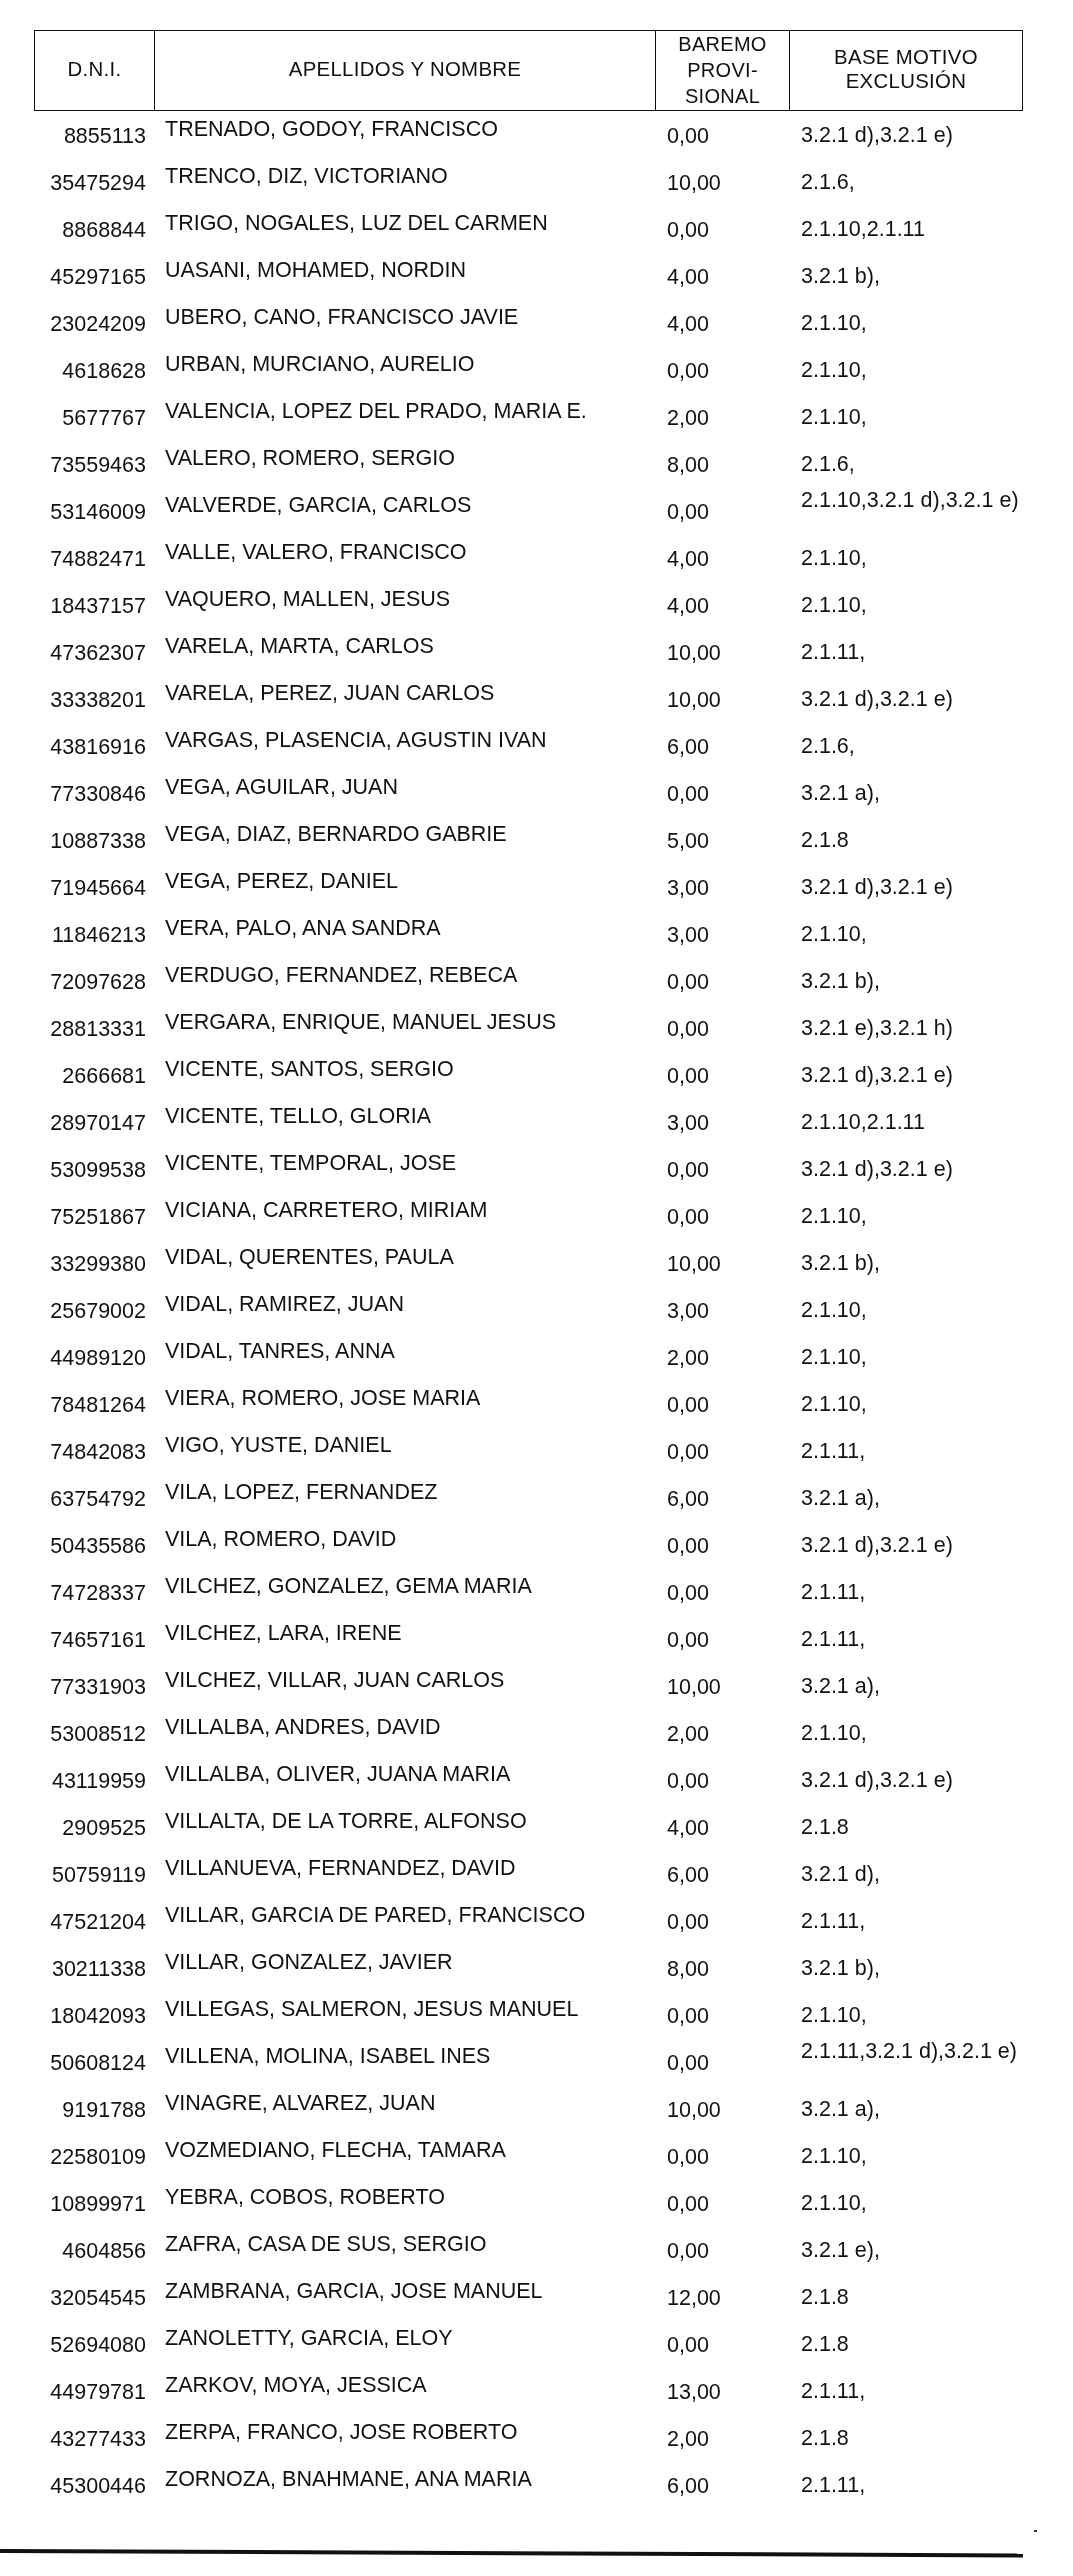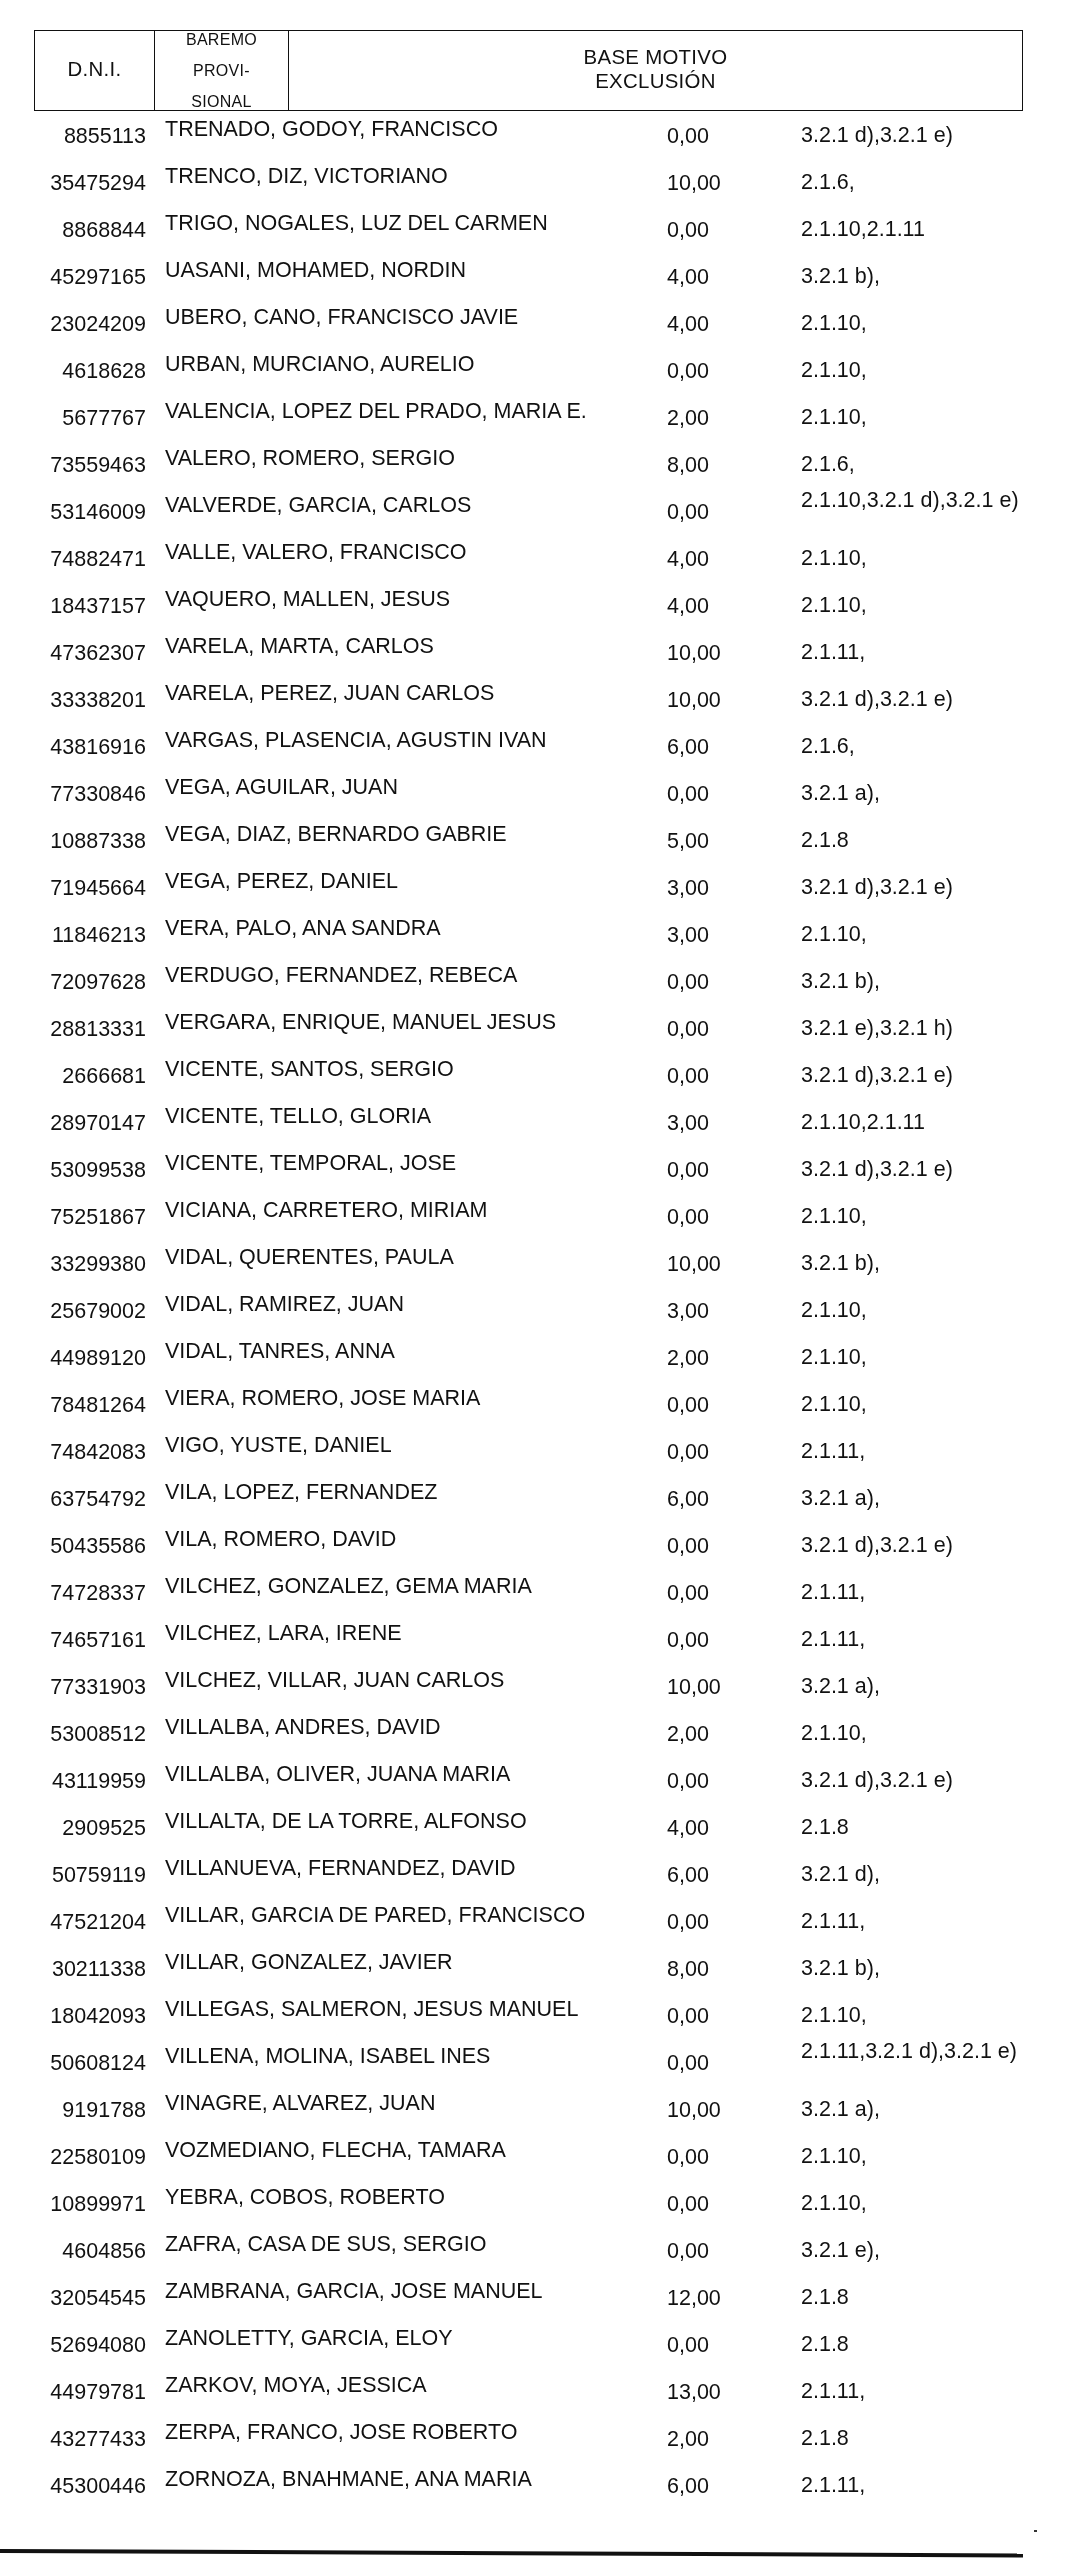--- a/index.html
+++ b/index.html
@@ -12,21 +12,21 @@
     border: 1.6px solid #111; box-sizing: border-box; display: flex;
   }
   .hcell {
     display: flex; align-items: center; justify-content: center; text-align: center;
     font-size: 20.4px; line-height: 23.6px; border-right: 1.6px solid #111; box-sizing: border-box;
     white-space: pre-line; letter-spacing: 0.3px;
   }
   .hcell:last-child { border-right: none; }
   .c-dni { width: 120px; }
   .c-name { width: 501px; }
-  .c-bar { width: 134px; font-size: 16px; line-height: 31px; }
+  .c-bar { width: 134px; font-size: 20px; line-height: 26px; }
   .c-base { flex: 1; }
 
   .rows { position: absolute; left: 0; top: 115px; width: 1074px; }
   .row { position: relative; height: 47px; font-size: 21.5px; }
   .row .dni { position: absolute; right: calc(1074px - 146px); top: 8.6px; text-align: right; white-space: nowrap; }
   .row .name { position: absolute; left: 165px; top: 2px; white-space: nowrap; }
   .row .bar { position: absolute; left: 667px; top: 8.6px; white-space: nowrap; }
   .row .base { position: absolute; left: 801px; top: 8.6px; width: 225px; line-height: 22.5px; white-space: normal; word-break: break-all; }
   .row.two .base { top: -2.1px; }
 
@@ -34,20 +34,21 @@
     position: absolute; left: 0; top: 2549px; width: 1023px; height: 4.3px;
     background: #111; transform: rotate(0.25deg); transform-origin: left center;
   }
   .speck { position: absolute; width: 3.2px; height: 2.1px; background: #333; }
 </style>
 </head>
 <body>
 
 <div class="header">
   <div class="hcell c-dni">D.N.I.</div>
+  <div class="hcell c-name">APELLIDOS Y NOMBRE</div>
   <div class="hcell c-bar">BAREMO
 PROVI-
 SIONAL</div>
   <div class="hcell c-base">BASE MOTIVO
 EXCLUSIÓN</div>
 </div>
 
 <div class="rows" id="rows">
     <div class="row">
       <span class="dni">8855113</span>

